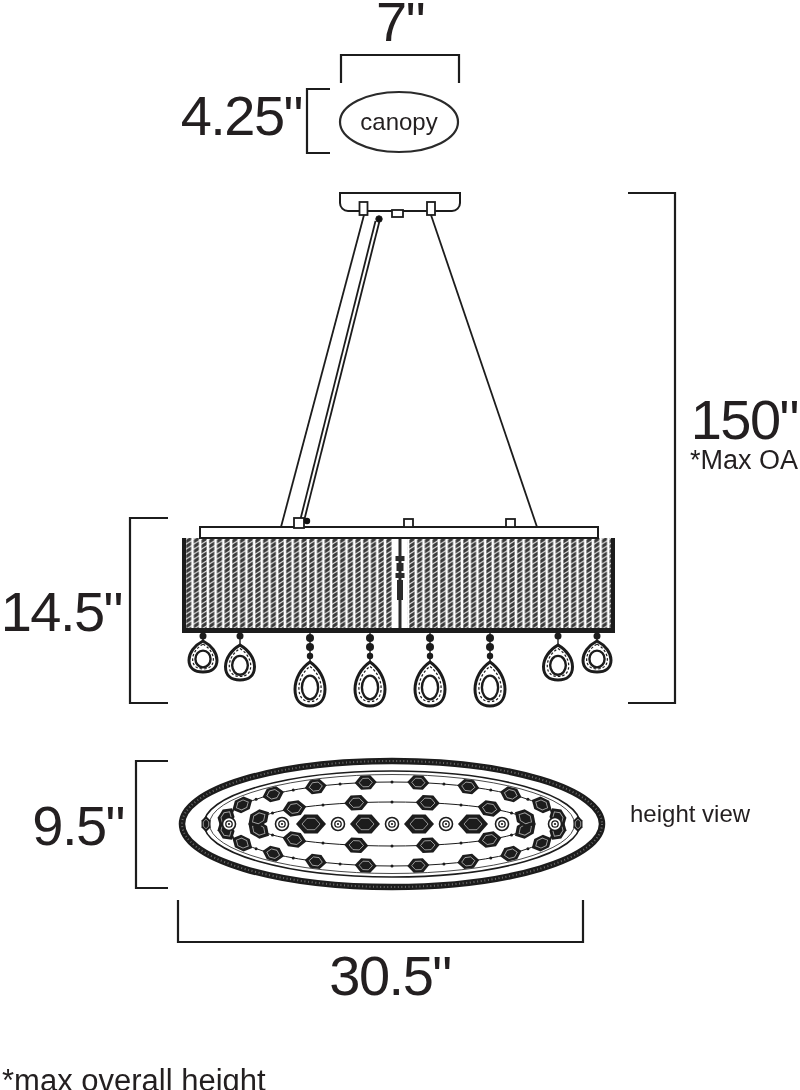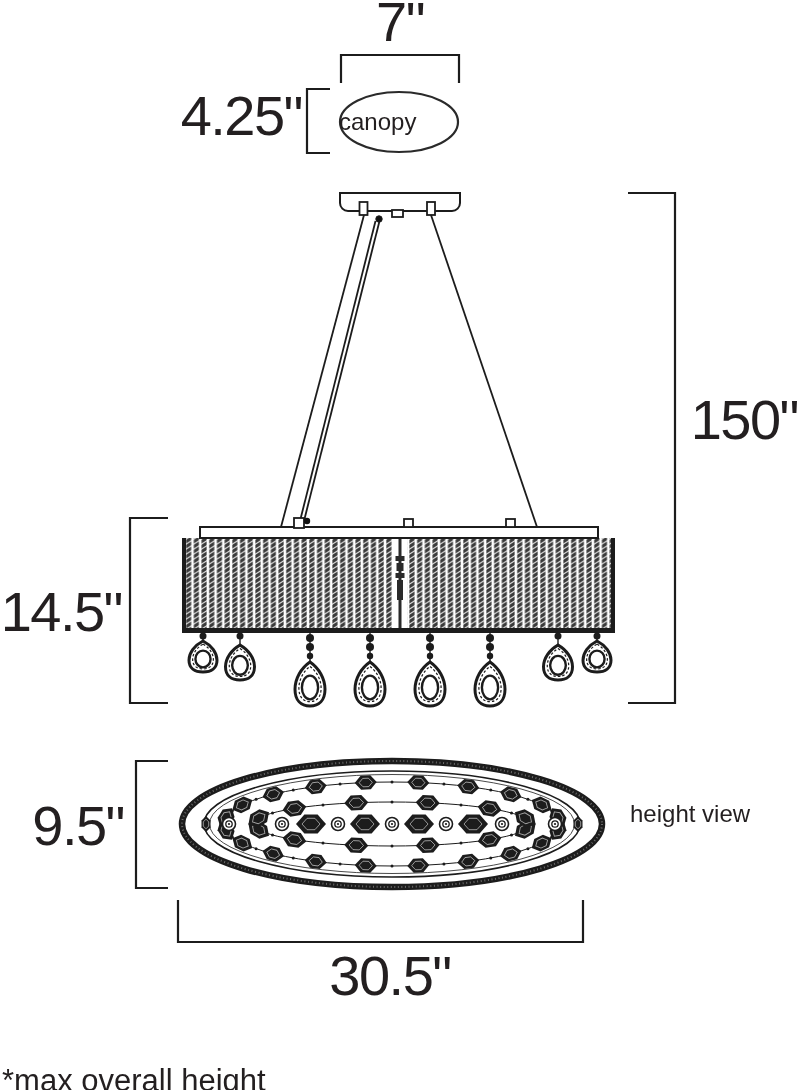--- a/index.html
+++ b/index.html
@@ -325,24 +325,25 @@
         <polygon points="410,824 415.1,818.3 422.9,818.3 428,824 422.9,829.7 415.1,829.7" fill="none" stroke="#fff" stroke-width="0.9" opacity="0.6"></polygon>
         <polygon points="458,824 466.4,814.5 479.6,814.5 488,824 479.6,833.5 466.4,833.5" fill="#1c1c1c"></polygon>
         <polygon points="464,824 469.1,818.3 476.9,818.3 482,824 476.9,829.7 469.1,829.7" fill="none" stroke="#fff" stroke-width="0.9" opacity="0.6"></polygon>
       </g>
   </svg>
 
   <div class="lbl dim" style="left:330px;top:-6px;width:140px;text-align:center;">7"</div>
 
   <div class="lbl dim" style="left:120px;top:88px;width:182px;text-align:right;">4.25"</div>
 
-  <div class="lbl small" style="left:339px;top:110px;width:120px;">canopy</div>
+  <div class="lbl small" style="left:339px;top:110px;width:120px;text-align:center;">canopy</div>
 
   <div class="lbl dim" style="left:652px;top:392px;width:146px;text-align:right;">150"</div>
 
+  <div class="lbl" style="left:652px;top:447px;width:146px;text-align:right;font-size:27px;">*Max OA</div>
 
   <div class="lbl dim" style="left:0px;top:584px;width:122px;text-align:right;">14.5"</div>
 
   <div class="lbl dim" style="left:0px;top:798px;width:124px;text-align:right;">9.5"</div>
 
   <div class="lbl small" style="left:630px;top:802px;">height view</div>
 
   <div class="lbl dim" style="left:290px;top:948px;width:200px;text-align:center;">30.5"</div>
 
   <div class="lbl" style="left:2px;top:1065px;font-size:31px;">*max overall height</div>

